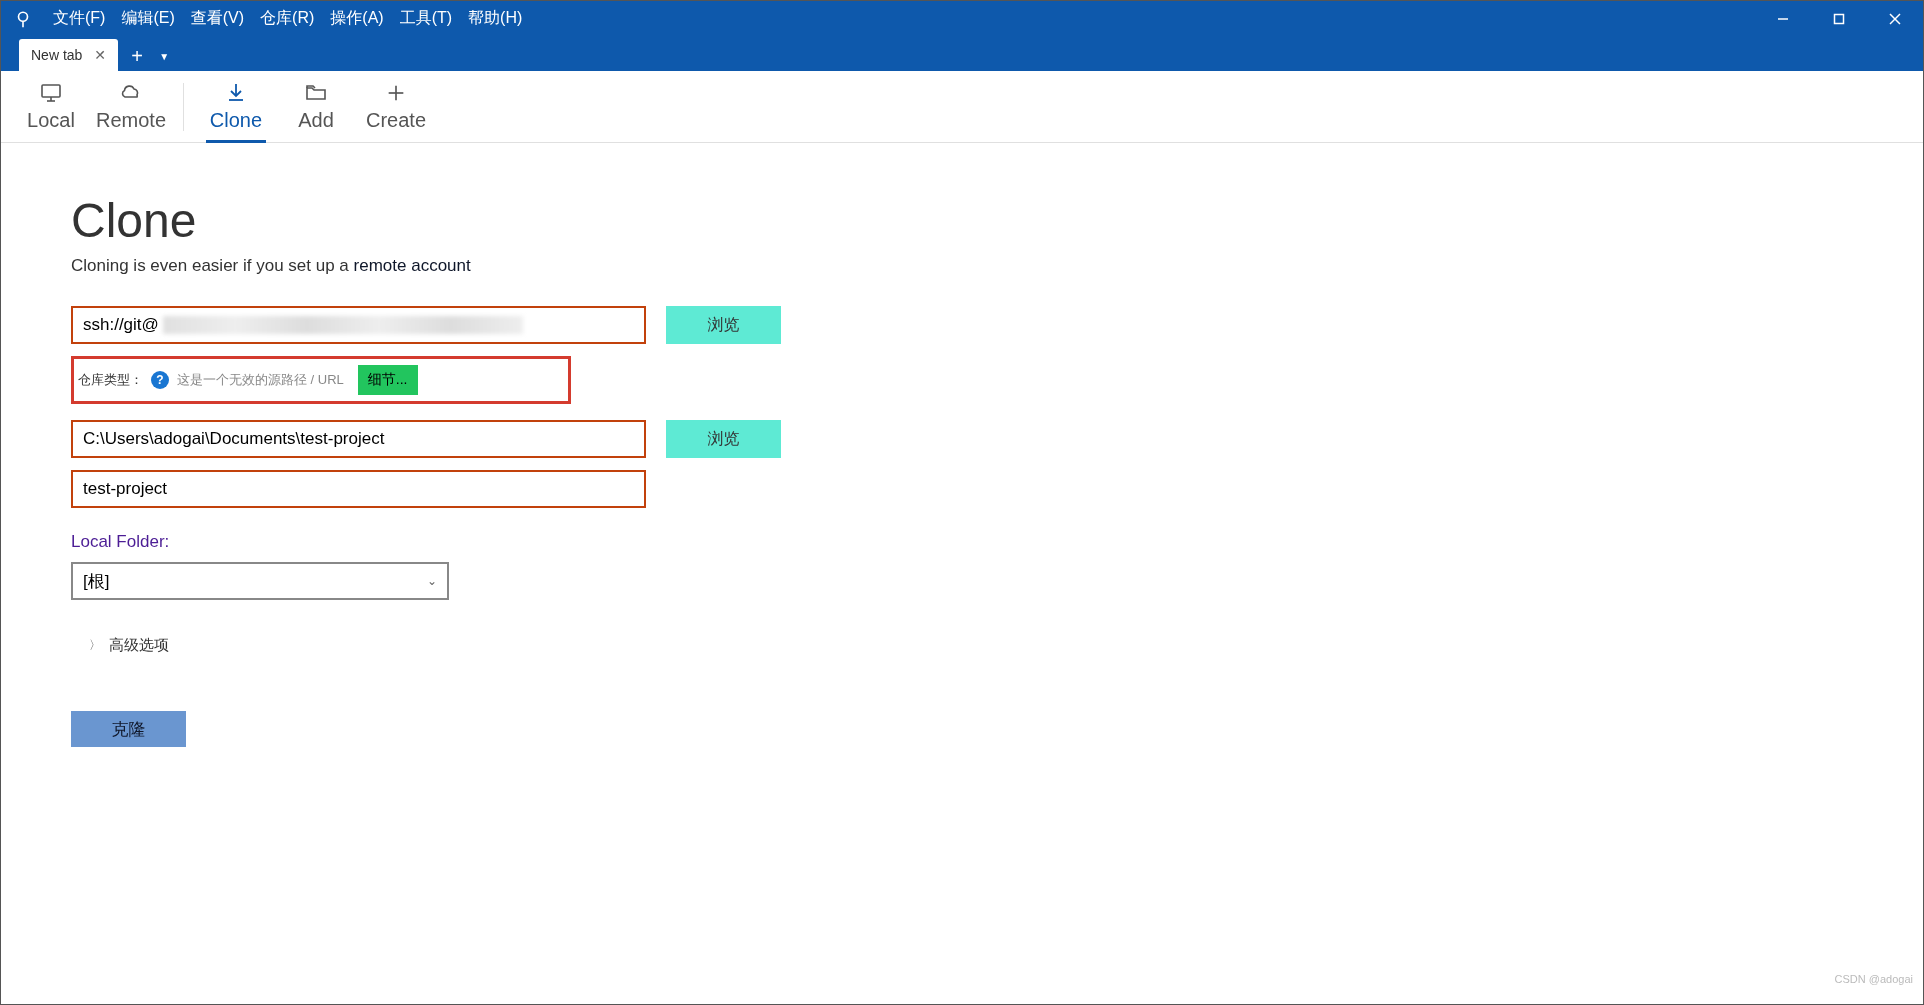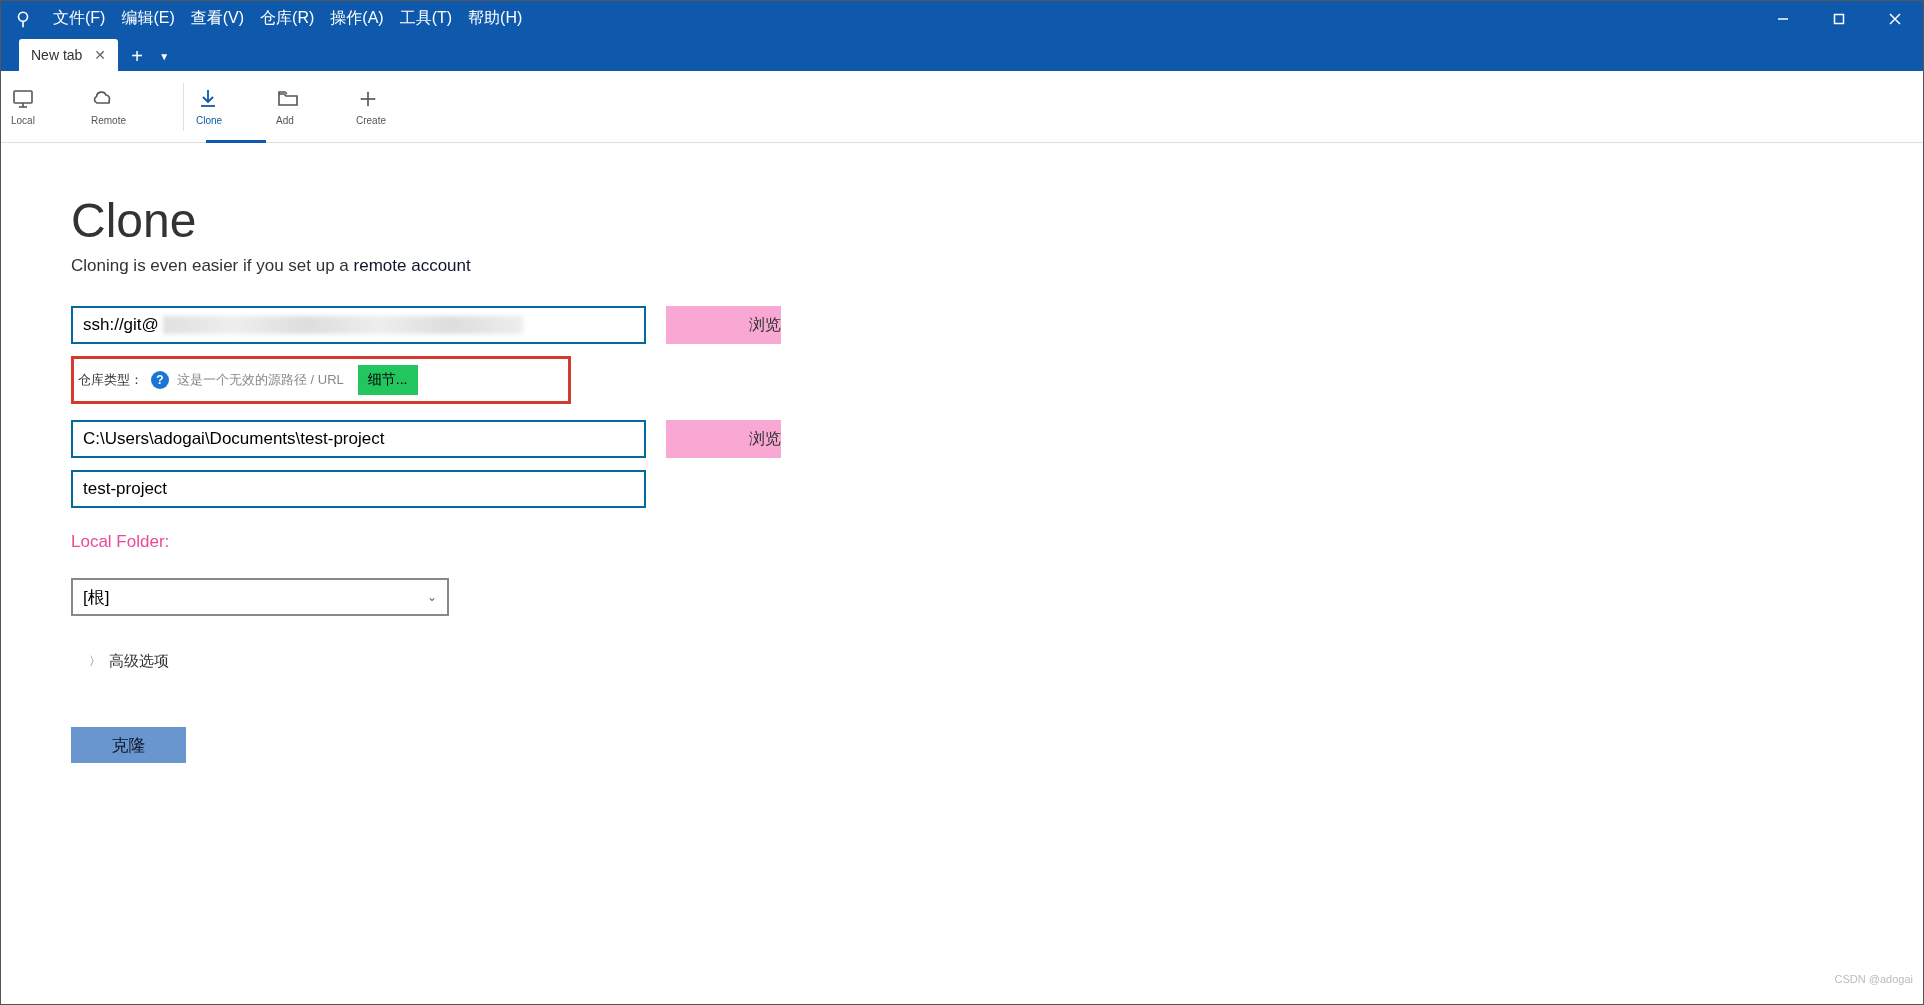--- a/index.html
+++ b/index.html
@@ -12,42 +12,42 @@
     .titlebar .spacer { flex: 1; }
     .titlebar .win-btn { width: 56px; height: 35px; display: flex; align-items: center; justify-content: center; cursor: pointer; }
     
     .tabbar { height: 35px; background: #0e59ac; display: flex; align-items: flex-end; padding-left: 18px; }
     .tab { background: #fff; color: #333; height: 32px; padding: 0 12px; display: flex; align-items: center; gap: 12px; font-size: 14px; border-radius: 3px 3px 0 0; }
     .tab .close-x { font-size: 14px; color: #666; cursor: pointer; }
     .tab-plus { color: #fff; width: 30px; height: 30px; display:flex; align-items:center; justify-content:center; font-size: 20px; cursor: pointer; margin-left: 4px; }
     .tab-dropdown { color: #fff; width: 24px; height: 30px; display:flex; align-items:center; justify-content:center; font-size: 10px; cursor: pointer; }
     
     .toolbar { height: 72px; background: #fff; border-bottom: 1px solid #e0e0e0; display: flex; align-items: center; padding: 0 10px; }
-    .tool-btn { width: 80px; height: 72px; display: flex; flex-direction: column; align-items: flex-start; justify-content: center; gap: 4px; cursor: pointer; color: #555; font-size: 10px; position: relative; }
+    .tool-btn { width: 80px; height: 72px; display: flex; flex-direction: column; align-items: center; justify-content: center; gap: 4px; cursor: pointer; color: #555; font-size: 20px; position: relative; }
     .tool-btn.active { color: #0e59ac; }
     .tool-btn.active::after { content:''; position:absolute; bottom:0; left:10px; right:10px; height:3px; background:#0e59ac; }
     .tool-btn .ico { width: 24px; height: 24px; display:flex; align-items:center; justify-content:center; }
     .tool-sep { width:1px; height:48px; background:#e0e0e0; margin:0 12px; }
     
     .content { padding: 50px 70px; }
     .page-title { font-size: 48px; font-weight: 300; color: #333; margin-bottom: 8px; }
     .page-subtitle { font-size: 17px; color: #333; margin-bottom: 30px; }
     .page-subtitle .link { color: #0f172a; font-weight: 400; }
     
     .form-row { display: flex; gap: 20px; margin-bottom: 12px; align-items: center; }
-    .text-input { width: 575px; height: 38px; border: 2px solid #0369a1; padding: 0 10px; font-size: 17px; outline: none; }
-    .browse-btn { width: 115px; height: 38px; background: #f9a8d4; border: none; font-size: 16px; cursor: pointer; color: #333; text-align: right; }
+    .text-input { width: 575px; height: 38px; border: 2px solid #c2410c; padding: 0 10px; font-size: 17px; outline: none; }
+    .browse-btn { width: 115px; height: 38px; background: #5eead4; border: none; font-size: 16px; cursor: pointer; color: #333; }
     
     .validation-row { display: flex; align-items: center; gap: 8px; padding: 6px 4px 6px 4px; margin-bottom: 16px; border: 3px solid #d43b2e; width: 500px; }
     .val-label { font-size: 13px; color: #333; }
     .val-icon { width: 18px; height: 18px; background: #1976d2; border-radius: 50%; color:#fff; font-size:12px; font-weight:bold; display:flex; align-items:center; justify-content:center; }
     .val-msg { font-size: 13px; color: #888; }
     .val-btn { background: #22c55e; border:none; padding: 6px 10px; font-size: 14px; cursor:pointer; margin-left: 6px; }
     
-    .section-label { font-size: 17px; color: #ec4899; margin-bottom: 26px; margin-top: 24px; }
+    .section-label { font-size: 17px; color: #4c1d95; margin-bottom: 10px; margin-top: 24px; }
     .select-box { width: 378px; height: 38px; border: 2px solid #888; padding: 0 10px; font-size: 17px; display:flex; align-items:center; justify-content:space-between; cursor:pointer; }
     .chev { font-size: 12px; color:#666; }
     
     .adv-row { display:flex; align-items:center; gap: 8px; margin-top: 36px; cursor:pointer; font-size: 15px; color:#333; margin-left: 18px; }
     .adv-row .chev2 { font-size: 12px; color:#555; }
     
     .primary-btn { width: 115px; height: 36px; background: #6a96d0; color: #0f172a; border:none; font-size: 17px; font-weight: 500; cursor:pointer; margin-top: 56px; }
     
     .watermark { position: absolute; right: 10px; bottom: 19px; font-size: 11px; color: #bbb; }
     

